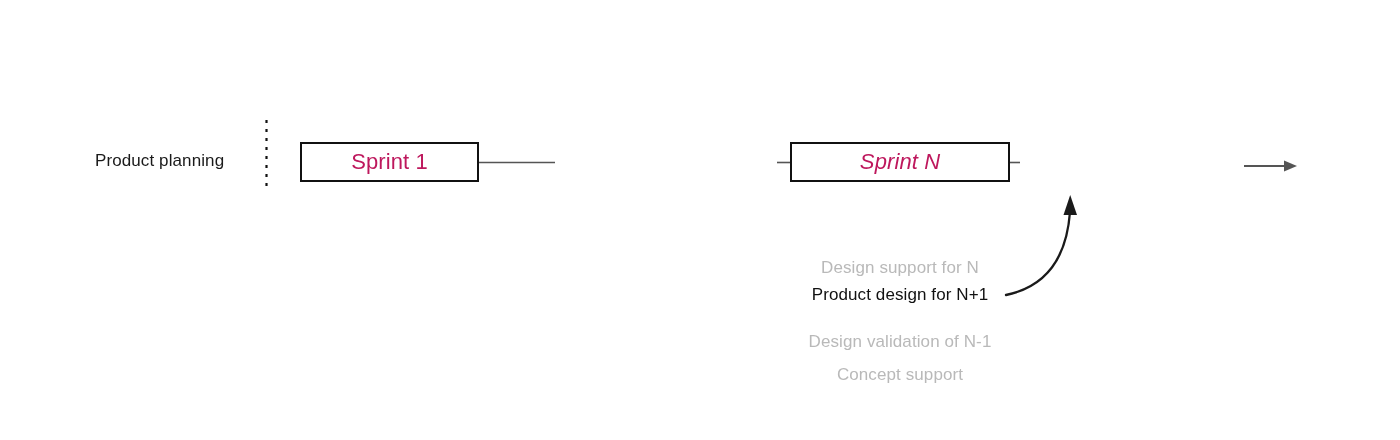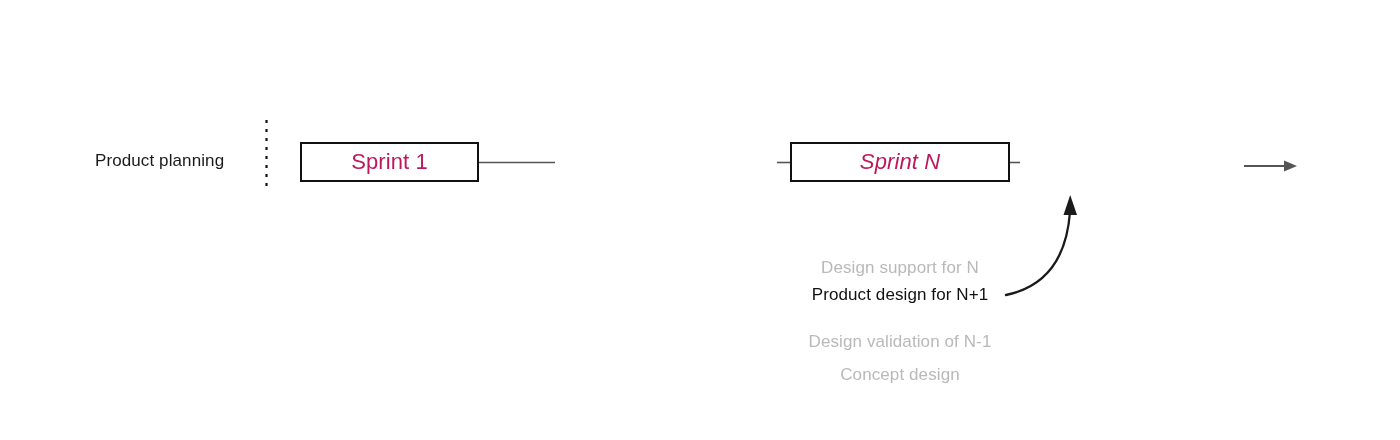--- a/index.html
+++ b/index.html
@@ -105,15 +105,15 @@
     <span class="sprint-label">Sprint N</span>
   </div>
 
 
   <div class="phase-note muted" style="top:258px;">Design support for N</div>
 
   <div class="phase-note active" style="top:285px;">Product design for N+1</div>
 
   <div class="phase-note muted" style="top:332px;">Design validation of N-1</div>
 
-  <div class="phase-note muted" style="top:365px;">Concept design</div>
+  <div class="phase-note muted" style="top:365px;">Concept support</div>
 
 </div>
 
 </body></html>

